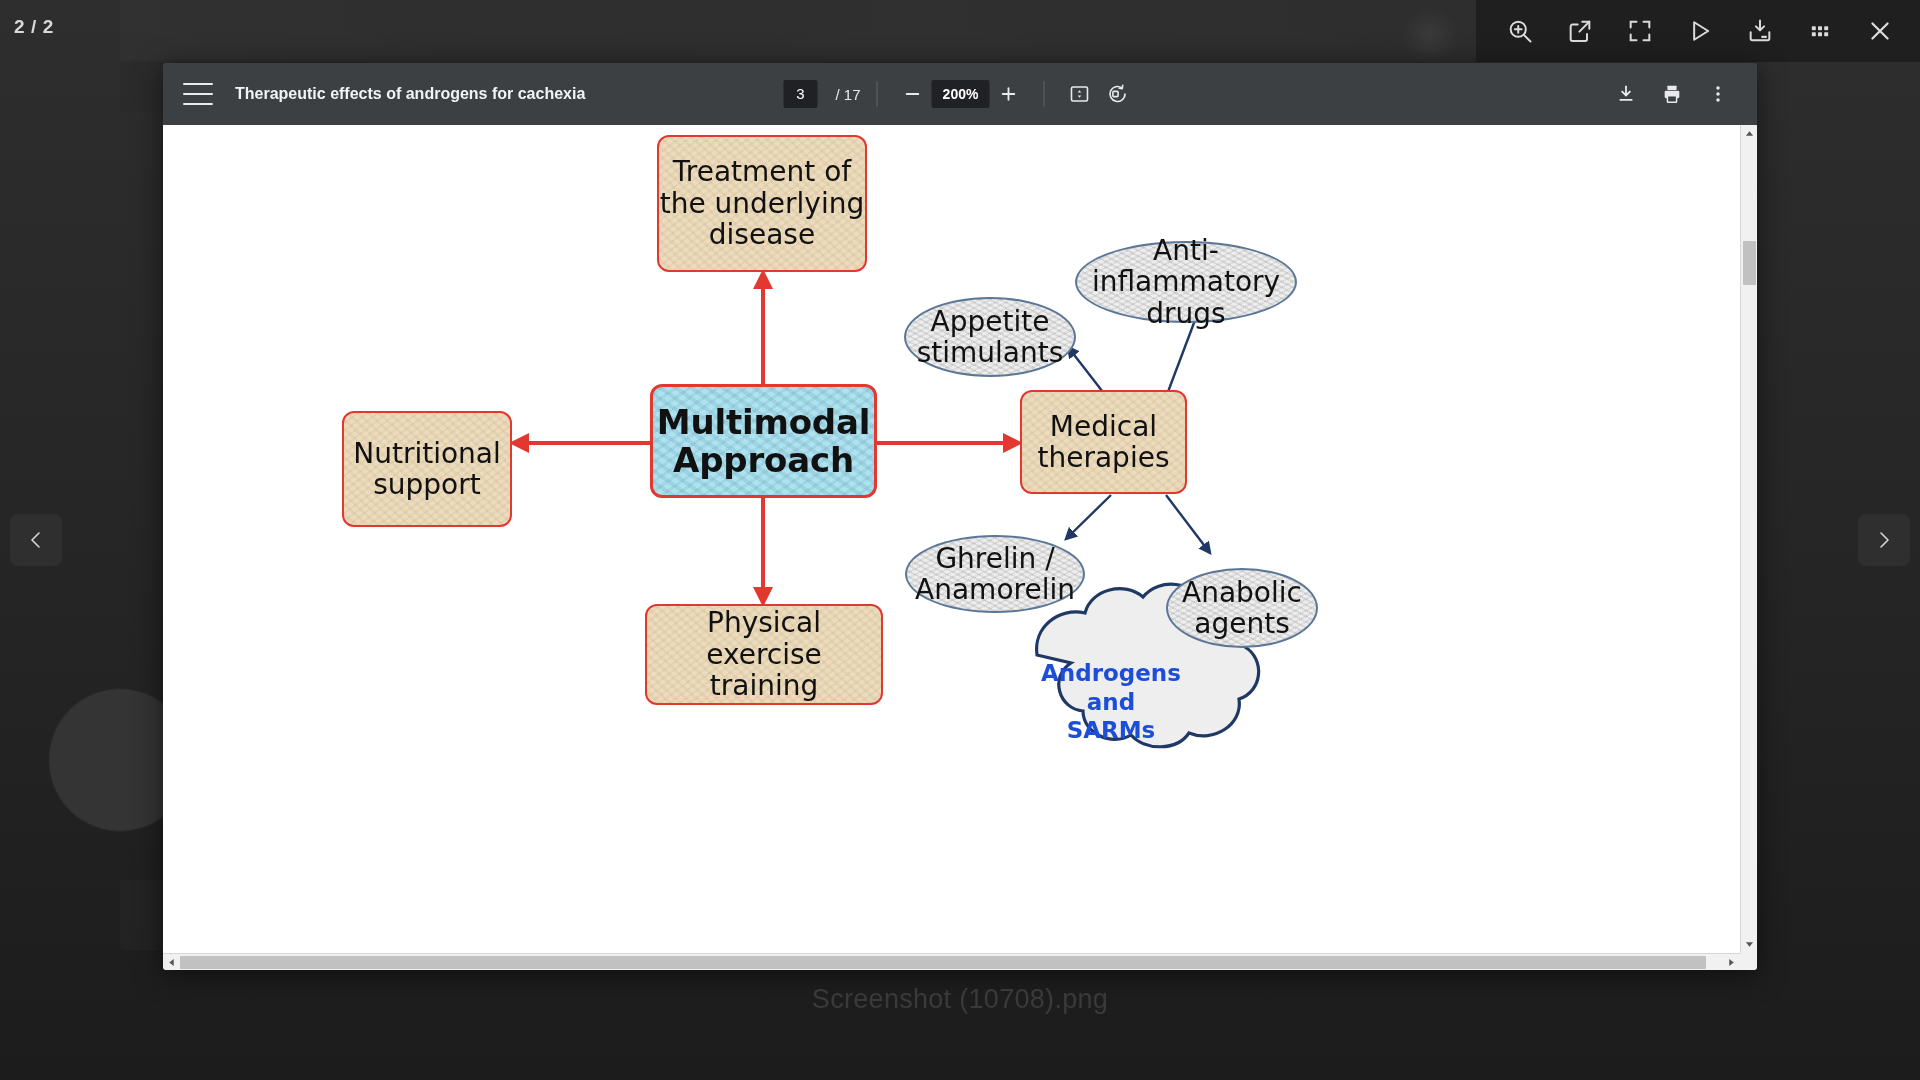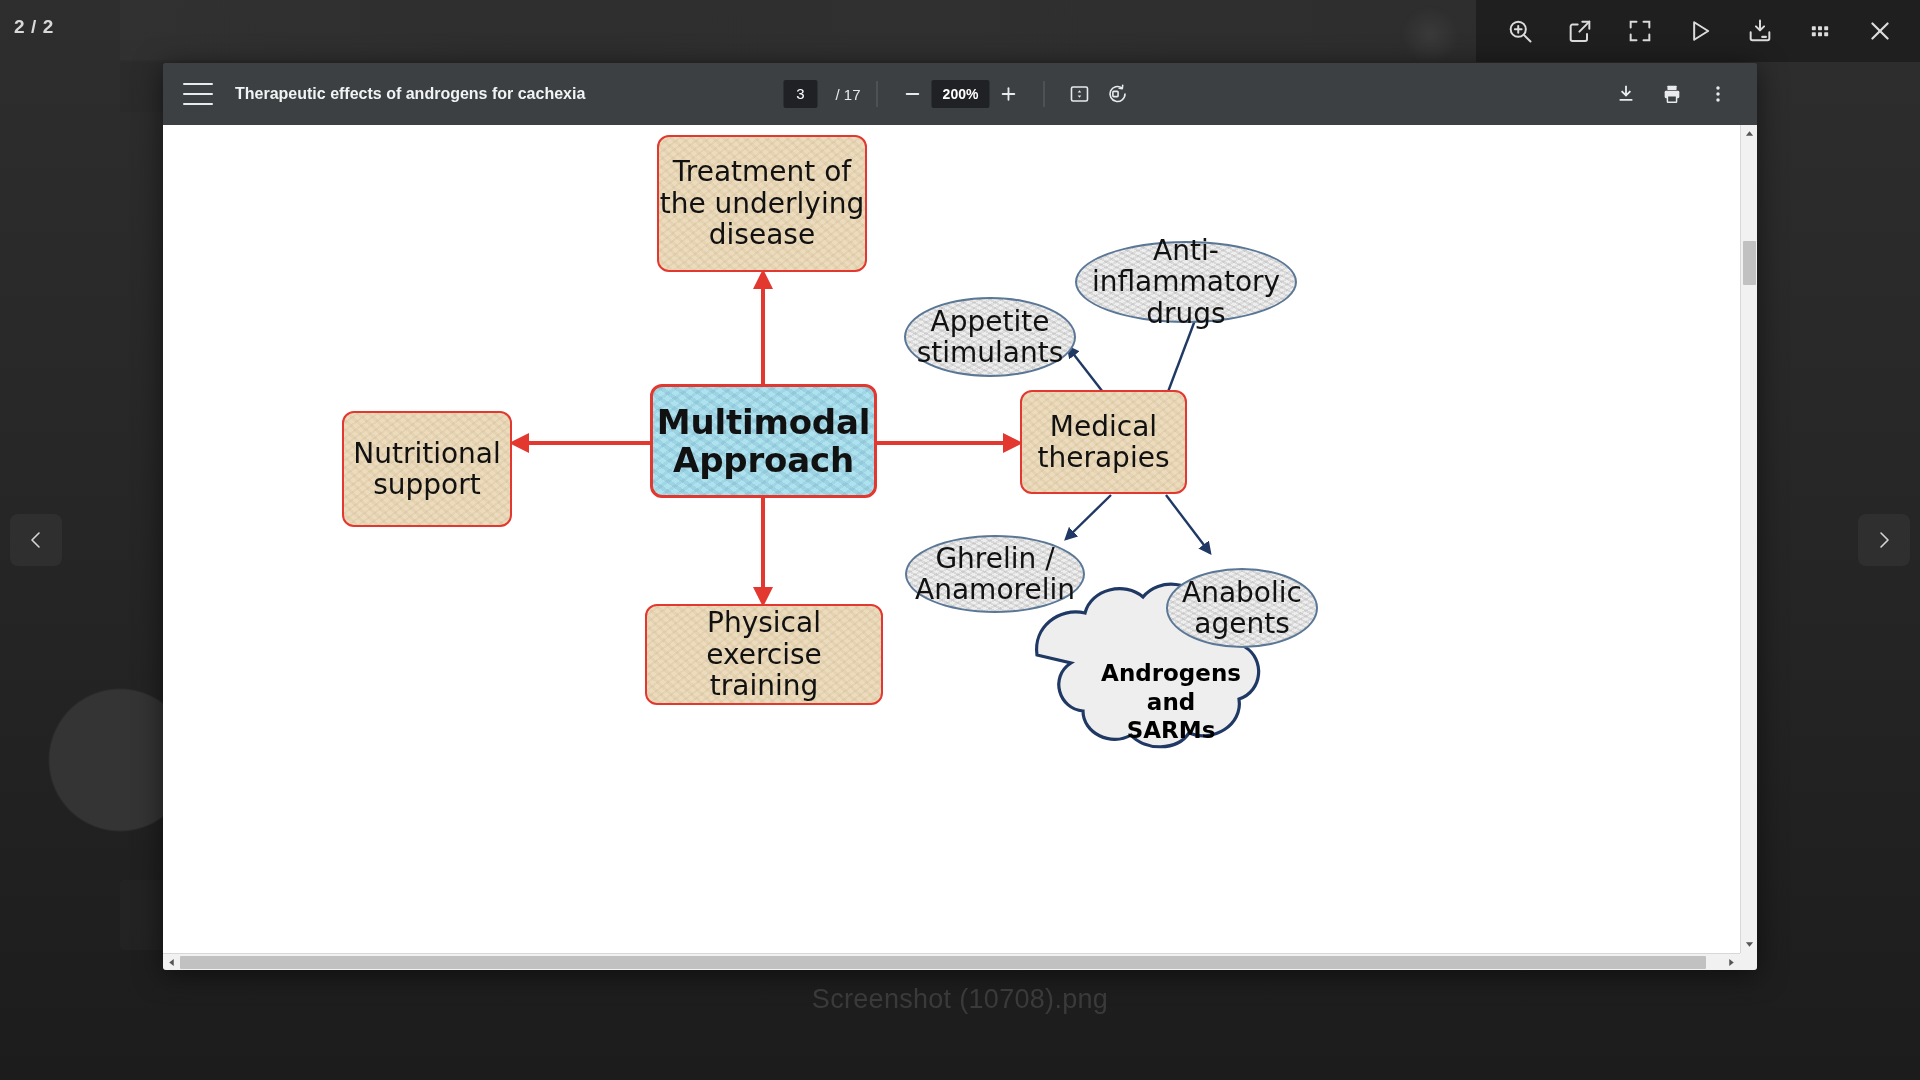--- a/index.html
+++ b/index.html
@@ -154,23 +154,23 @@
   }
   .ellipse {
     border: 2px solid #5b7796; border-radius: 50%;
     background:
       repeating-linear-gradient(28deg, rgba(110,110,110,.16) 0 2px, rgba(255,255,255,0) 2px 5px),
       repeating-linear-gradient(-28deg, rgba(110,110,110,.13) 0 2px, rgba(255,255,255,0) 2px 5px),
       #eeeeee;
     font-size: 28px;
   }
   .cloud-label {
-    position:absolute; display:flex; align-items:center; justify-content:flex-end;
+    position:absolute; display:flex; align-items:center; justify-content:flex-start;
     text-align:center; font-family:"DejaVu Sans",sans-serif;
-    font-size:23px; font-weight:700; color:#000000; line-height:1.25;
+    font-size:23px; font-weight:700; color:#1d4ed8; line-height:1.25;
   }
 
   
   .meta-file {
     position:absolute; left:0; right:0; top: 984px; text-align:center;
     color:#3a3a3a; font-size: 27px; letter-spacing:.3px;
   }
   .meta-user {
     position:absolute; left:0; right:0; top: 1027px; text-align:center;
     color:#e3e3e3; font-size: 24px;

